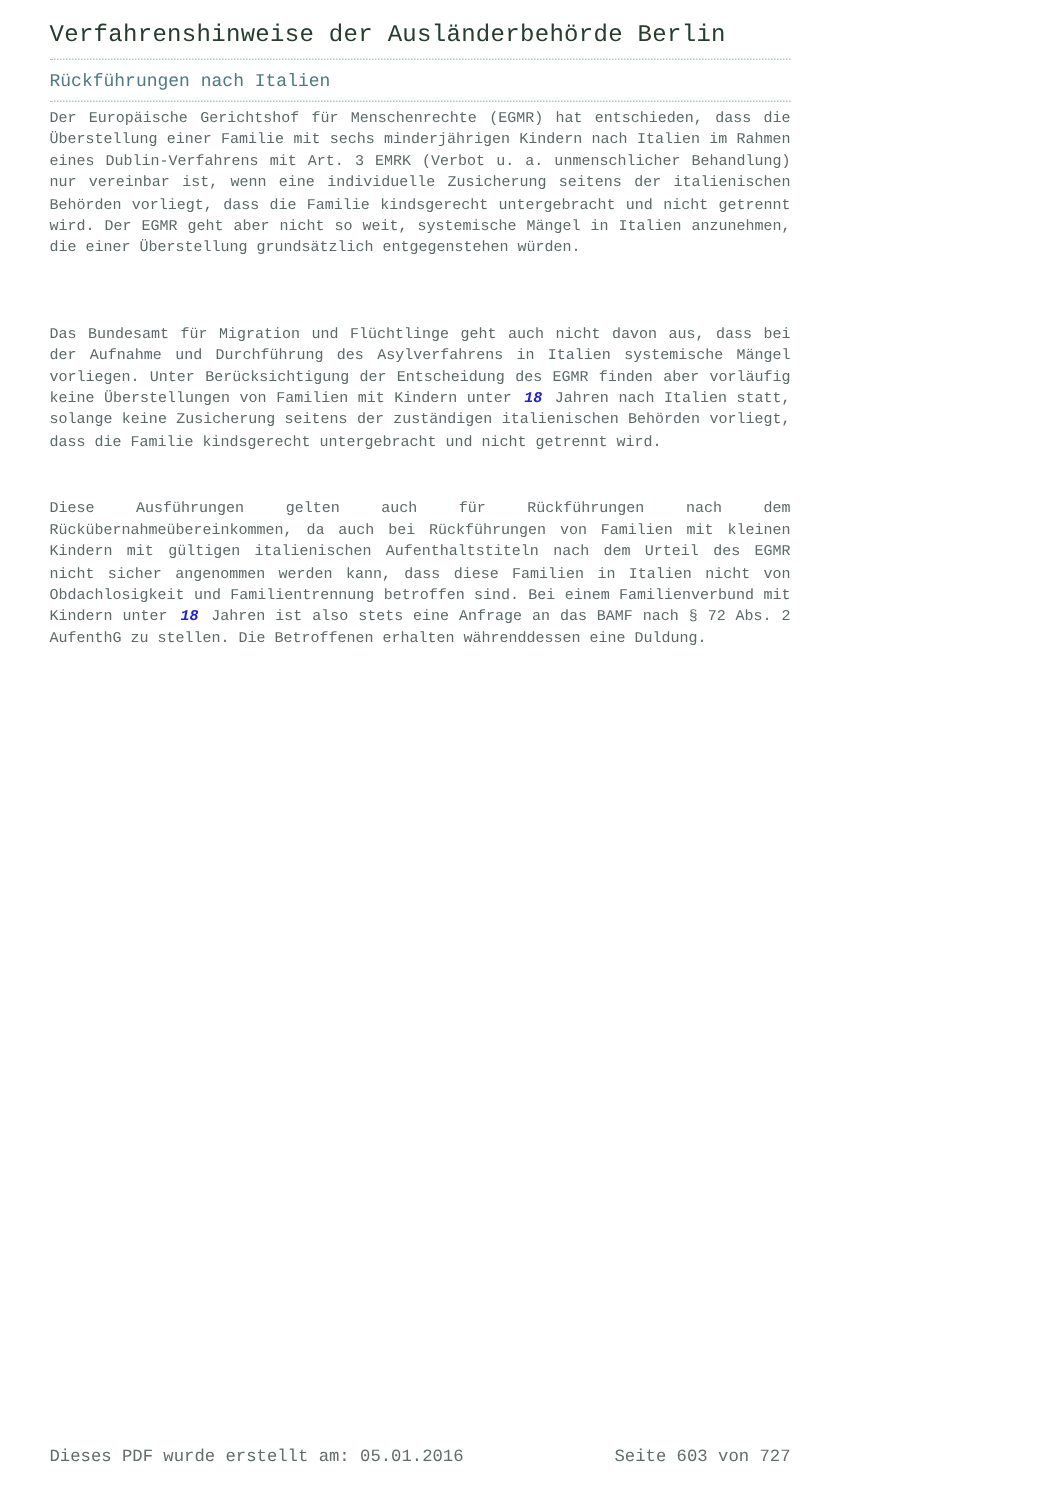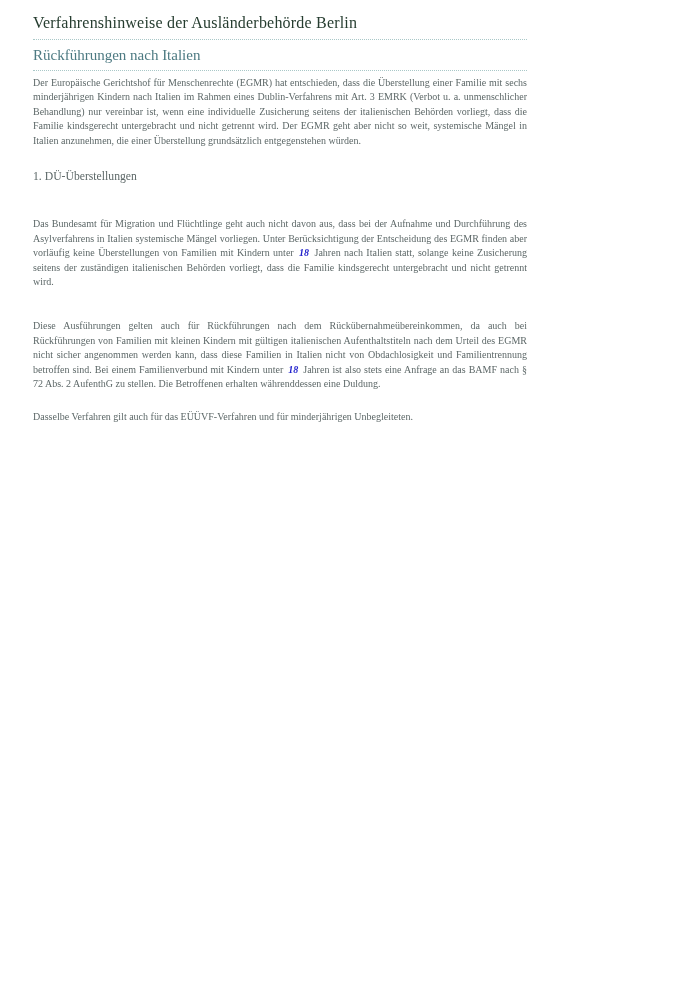--- a/index.html
+++ b/index.html
@@ -7,57 +7,57 @@
     padding: 0;
     background: #ffffff;
   }
   .page {
     position: relative;
     width: 560px;
     height: 990px;
     background: #ffffff;
     box-sizing: border-box;
     padding: 14px 33px 0 33px;
-    font-family: Liberation Serif, serif;
+    font-family: Liberation Mono, monospace;
     overflow: hidden;
   }
   h1.doc-title {
     margin: 0;
     padding: 0 0 7px 0;
     font-size: 16px;
     font-weight: normal;
     color: #263d30;
     border-bottom: 1px dotted #a9c8c8;
     letter-spacing: 0.2px;
   }
   h2.section-title {
     margin: 7px 0 0 0;
     padding: 0 0 6px 0;
-    font-size: 15px;
+    font-size: 12px;
     font-weight: normal;
     color: #4d7a82;
     border-bottom: 1px dotted #a9c8c8;
   }
   p.body-text {
     font-size: 10px;
     line-height: 14.4px;
     color: #5d6868;
     text-align: justify;
     margin: 0;
   }
   p.first-para { margin-top: 5px; }
   p.num-heading {
     font-size: 11.7px;
     line-height: 14.4px;
     color: #5d6868;
     text-align: left;
     margin: 22px 0 0 0;
   }
   p.num-heading.second { margin-top: 29px; }
-  p.para-2 { margin-top: 33px; }
+  p.para-2 { margin-top: 43px; }
   p.para-3 { margin-top: 30px; }
   p.para-4 { margin-top: 18px; text-align: left; }
   a.inline-link {
     color: #2222cc;
     font-style: italic;
     font-weight: bold;
     text-decoration: none;
     padding: 0 2px;
   }
   .footer {
@@ -75,23 +75,25 @@
 <body>
 
 <div class="page">
 
   <h1 class="doc-title">Verfahrenshinweise der Ausländerbehörde Berlin</h1>
 
   <h2 class="section-title">Rückführungen nach Italien</h2>
 
   <p class="body-text first-para">Der Europäische Gerichtshof für Menschenrechte (EGMR) hat entschieden, dass die Überstellung einer Familie mit sechs minderjährigen Kindern nach Italien im Rahmen eines Dublin-Verfahrens mit Art. 3 EMRK (Verbot u. a. unmenschlicher Behandlung) nur vereinbar ist, wenn eine individuelle Zusicherung seitens der italienischen Behörden vorliegt, dass die Familie kindsgerecht untergebracht und nicht getrennt wird. Der EGMR geht aber nicht so weit, systemische Mängel in Italien anzunehmen, die einer Überstellung grundsätzlich entgegenstehen würden.</p>
 
-  <p class="num-heading">1. DÜ-Überstellungen</p>
 
   <p class="body-text para-2"><span>Das Bundesamt für Migration und Flüchtlinge geht auch nicht davon aus, dass bei der Aufnahme und Durchführung des Asylverfahrens in Italien systemische Mängel vorliegen. Unter Berücksichtigung der Entscheidung des EGMR finden aber vorläufig keine Überstellungen von Familien mit Kindern unter </span><a class="inline-link" href="#">18</a><span> Jahren nach Italien statt, solange keine Zusicherung seitens der zuständigen italienischen Behörden vorliegt, dass die Familie kindsgerecht untergebracht und nicht getrennt wird.</span></p>
 
 
   <p class="body-text para-3"><span>Diese Ausführungen gelten auch für Rückführungen nach dem Rückübernahmeübereinkommen, da auch bei Rückführungen von Familien mit kleinen Kindern mit gültigen italienischen Aufenthaltstiteln nach dem Urteil des EGMR nicht sicher angenommen werden kann, dass diese Familien in Italien nicht von Obdachlosigkeit und Familientrennung betroffen sind. Bei einem Familienverbund mit Kindern unter </span><a class="inline-link" href="#">18</a><span> Jahren ist also stets eine Anfrage an das BAMF nach § 72 Abs. 2 AufenthG zu stellen. Die Betroffenen erhalten währenddessen eine Duldung.</span></p>
 
-  <p class="body-text para-4">Dasselbe Verfahren gilt auch für das EÜÜVF-Verfahren und für minderjährigen Unbegleiteten.</p>
 
+  <div class="footer">
+    <span>Dieses PDF wurde erstellt am: 05.01.2016</span>
+    <span>Seite 603 von 727</span>
+  </div>
 
 </div>
 
 </body></html>

